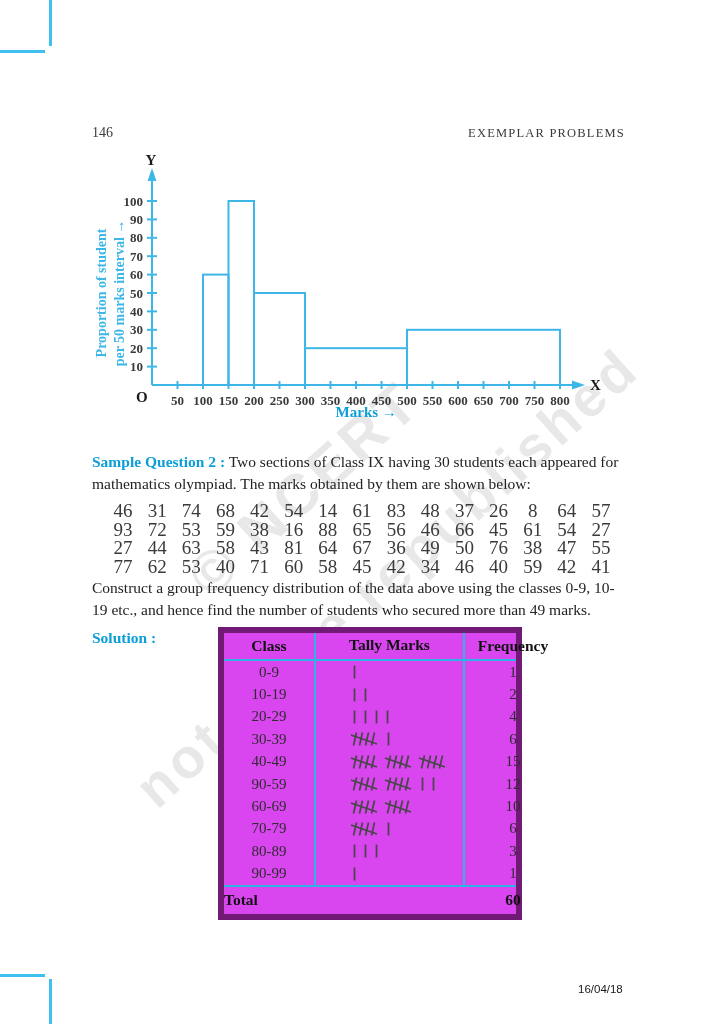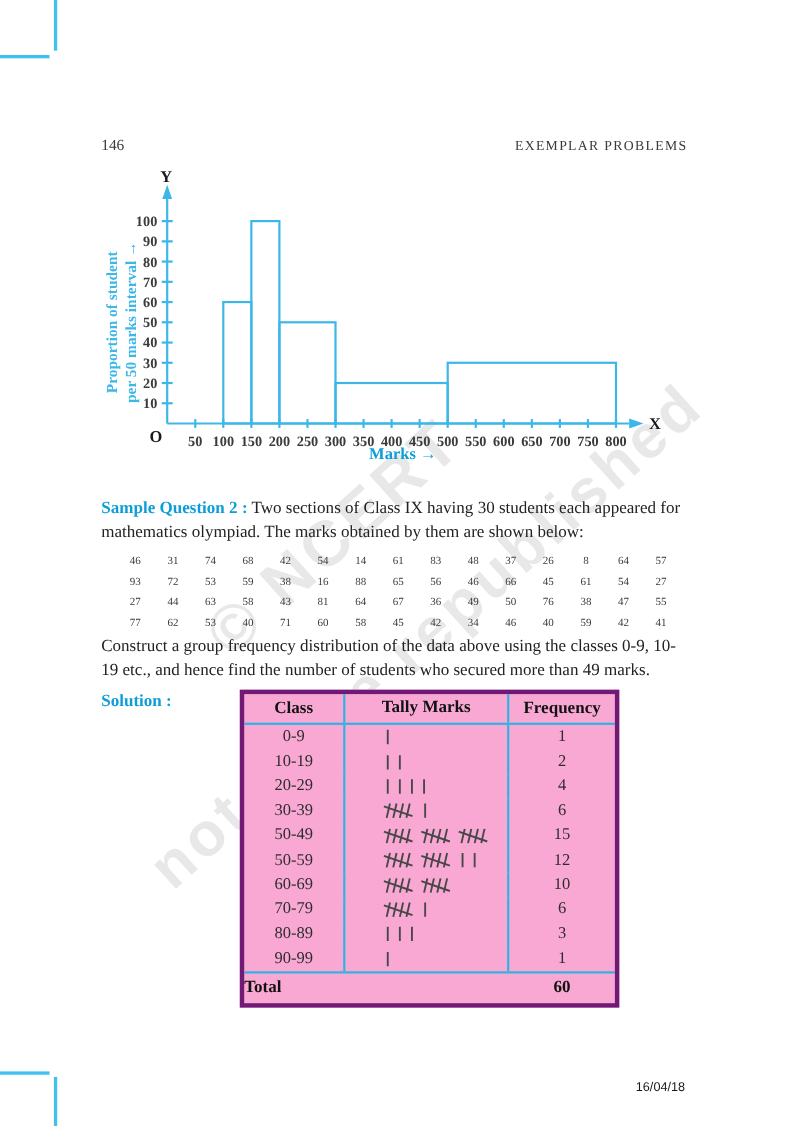--- a/index.html
+++ b/index.html
@@ -28,28 +28,28 @@
     font-weight:700;font-size:15.5px;color:#0c9ed8;}
   
   .para{position:absolute;left:92px;width:537px;font-size:15.5px;line-height:21.5px;color:#222;}
   #question-para{top:451px;}
   #construct-para{top:577px;}
   .lead-label{font-weight:700;color:#0c9ed8;}
   
   #marks-grid{
     position:absolute;left:106px;top:502px;width:512px;
     display:grid;grid-template-columns:repeat(15,1fr);
-    font-size:10px;color:#3a3a3a;line-height:18.6px;text-align:center;
+    font-size:19px;color:#3a3a3a;line-height:18.6px;text-align:center;
   }
   
   #solution-label{position:absolute;left:92px;top:629px;font-weight:700;font-size:15.5px;color:#0c9ed8;}
   
   #freq-table{
-    position:absolute;left:218px;top:627px;width:345px;
-    background:#f9a8d4;border:4px solid #701a75;box-sizing:border-box;
+    position:absolute;left:218px;top:627px;width:304px;
+    background:#d946ef;border:6px solid #701a75;box-sizing:border-box;
     font-size:15px;color:#2d2d2d;
   }
   .ft-row{display:grid;grid-template-columns:90px 151px 96px;align-items:center;}
   .ft-header{height:26px;border-bottom:2px solid #2fb2e4;font-weight:700;font-size:15.5px;color:#111;}
   .ft-header > div{text-align:center;}
   .ft-data{height:22.4px;}
   .ft-class{text-align:center;}
   .ft-tally{padding-left:34px;display:flex;align-items:center;border-left:2px solid #2fb2e4;border-right:2px solid #2fb2e4;height:100%;box-sizing:border-box;}
   .ft-header .ft-mid{border-left:2px solid #2fb2e4;border-right:2px solid #2fb2e4;height:100%;line-height:24px;box-sizing:border-box;}
   .ft-freq{text-align:center;}
@@ -276,21 +276,21 @@
               <line x1="24.5" y1="2.5" x2="21.5" y2="15.5" stroke="#474747" stroke-width="1.7"></line>
               <line x1="1" y1="5" x2="27" y2="14" stroke="#474747" stroke-width="1.7"></line>
             </svg>
             <svg class="tally-single" width="9" height="18" viewBox="0 0 9 18">
               <line x1="4.5" y1="2.5" x2="4.5" y2="15.5" stroke="#474747" stroke-width="1.7"></line>
             </svg>
           </div>
           <div class="ft-freq">6</div>
         </div>
         <div class="ft-row ft-data">
-          <div class="ft-class">50-49</div>
+          <div class="ft-class">40-49</div>
           <div class="ft-tally">
             <svg class="tally-group" width="28" height="18" viewBox="0 0 28 18">
               <line x1="6.5" y1="2.5" x2="3.5" y2="15.5" stroke="#474747" stroke-width="1.7"></line>
               <line x1="12.5" y1="2.5" x2="9.5" y2="15.5" stroke="#474747" stroke-width="1.7"></line>
               <line x1="18.5" y1="2.5" x2="15.5" y2="15.5" stroke="#474747" stroke-width="1.7"></line>
               <line x1="24.5" y1="2.5" x2="21.5" y2="15.5" stroke="#474747" stroke-width="1.7"></line>
               <line x1="1" y1="5" x2="27" y2="14" stroke="#474747" stroke-width="1.7"></line>
             </svg>
             <svg class="tally-group" width="28" height="18" viewBox="0 0 28 18">
               <line x1="6.5" y1="2.5" x2="3.5" y2="15.5" stroke="#474747" stroke-width="1.7"></line>
@@ -303,21 +303,21 @@
               <line x1="6.5" y1="2.5" x2="3.5" y2="15.5" stroke="#474747" stroke-width="1.7"></line>
               <line x1="12.5" y1="2.5" x2="9.5" y2="15.5" stroke="#474747" stroke-width="1.7"></line>
               <line x1="18.5" y1="2.5" x2="15.5" y2="15.5" stroke="#474747" stroke-width="1.7"></line>
               <line x1="24.5" y1="2.5" x2="21.5" y2="15.5" stroke="#474747" stroke-width="1.7"></line>
               <line x1="1" y1="5" x2="27" y2="14" stroke="#474747" stroke-width="1.7"></line>
             </svg>
           </div>
           <div class="ft-freq">15</div>
         </div>
         <div class="ft-row ft-data">
-          <div class="ft-class">50-59</div>
+          <div class="ft-class">90-59</div>
           <div class="ft-tally">
             <svg class="tally-group" width="28" height="18" viewBox="0 0 28 18">
               <line x1="6.5" y1="2.5" x2="3.5" y2="15.5" stroke="#474747" stroke-width="1.7"></line>
               <line x1="12.5" y1="2.5" x2="9.5" y2="15.5" stroke="#474747" stroke-width="1.7"></line>
               <line x1="18.5" y1="2.5" x2="15.5" y2="15.5" stroke="#474747" stroke-width="1.7"></line>
               <line x1="24.5" y1="2.5" x2="21.5" y2="15.5" stroke="#474747" stroke-width="1.7"></line>
               <line x1="1" y1="5" x2="27" y2="14" stroke="#474747" stroke-width="1.7"></line>
             </svg>
             <svg class="tally-group" width="28" height="18" viewBox="0 0 28 18">
               <line x1="6.5" y1="2.5" x2="3.5" y2="15.5" stroke="#474747" stroke-width="1.7"></line>

